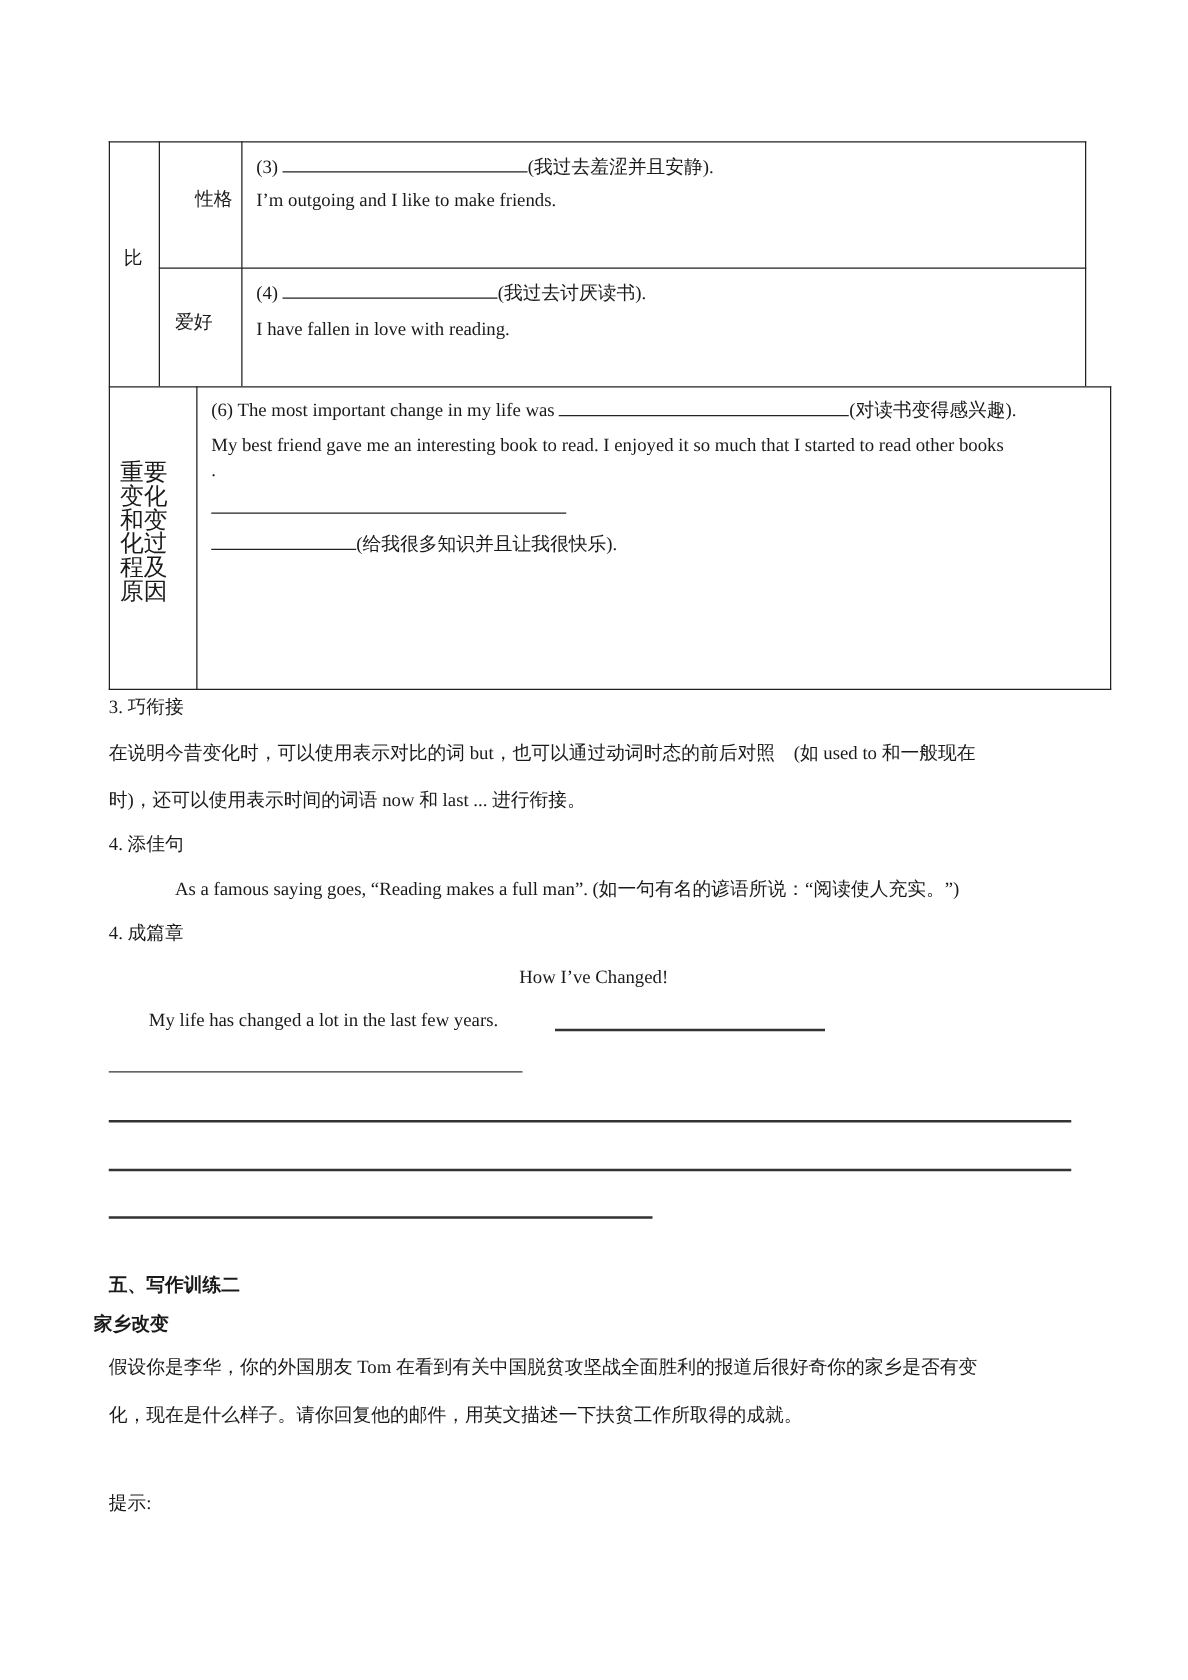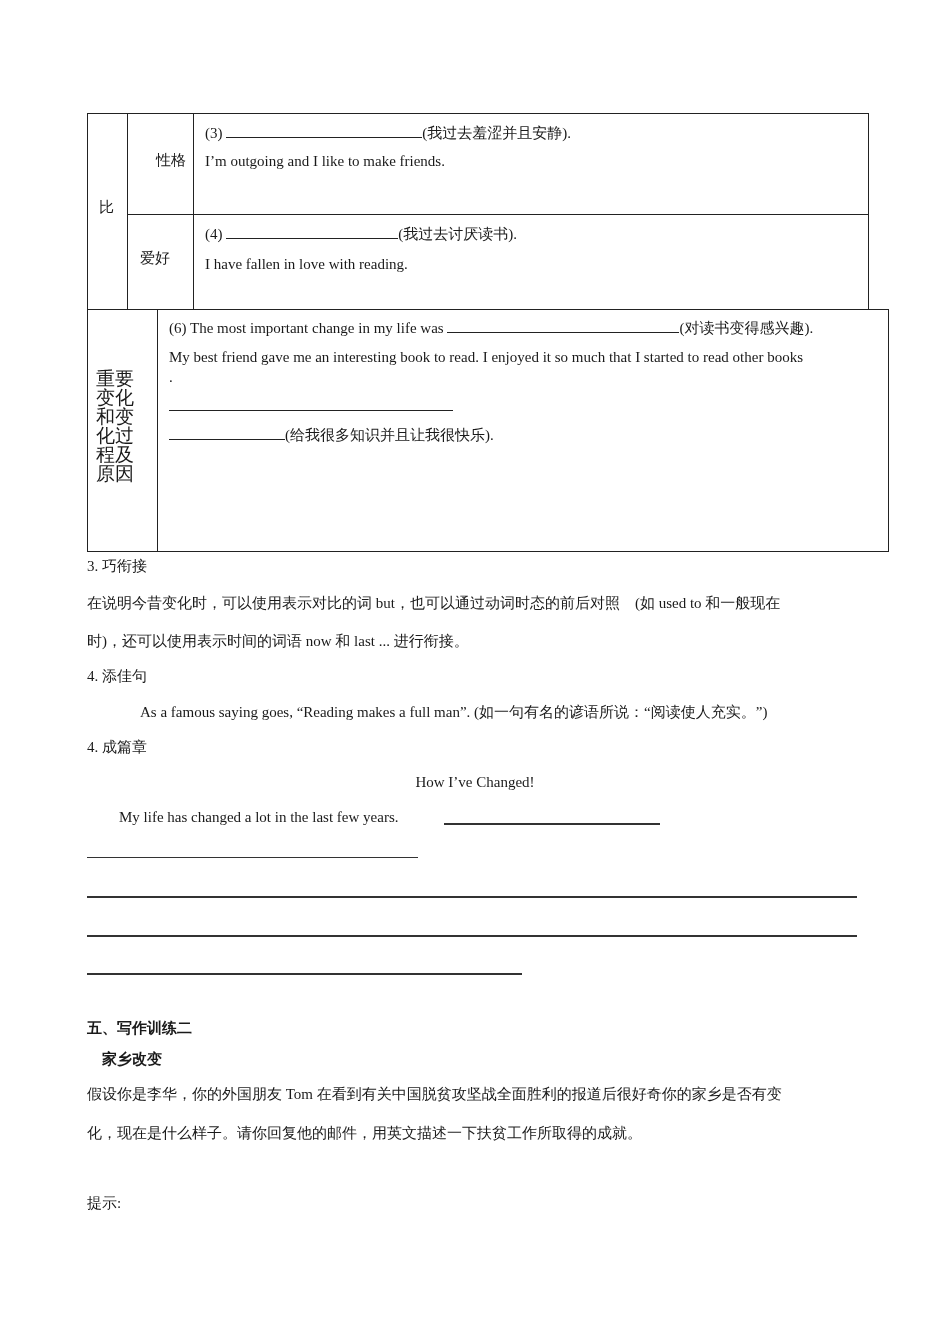--- a/index.html
+++ b/index.html
@@ -86,16 +86,16 @@
 <div class="txt" style="left:87px;top:738px;">4. 成篇章</div>
 <div class="txt center" style="left:0;width:950px;top:773px;">How I’ve Changed!</div>
 <div class="txt" style="left:119px;top:808px;">My life has changed a lot in the last few years.</div>
 <div class="abs" style="left:444px;top:823px;width:216px;height:2px;background:#333;"></div>
 <div class="rule" style="left:87px;top:857px;width:331px;height:1px;"></div>
 <div class="rule" style="left:87px;top:896px;width:770px;"></div>
 <div class="rule" style="left:87px;top:935px;width:770px;"></div>
 <div class="rule" style="left:87px;top:973px;width:435px;"></div>
 
 <div class="txt bold" style="left:87px;top:1019px;">五、写作训练二</div>
-<div class="txt bold" style="left:102px;top:1050px;">家乡改变</div>
+<div class="txt bold" style="left:75px;top:1050px;">家乡改变</div>
 <div class="txt" style="left:87px;top:1085px;">假设你是李华，你的外国朋友 Tom 在看到有关中国脱贫攻坚战全面胜利的报道后很好奇你的家乡是否有变</div>
 <div class="txt" style="left:87px;top:1124px;">化，现在是什么样子。请你回复他的邮件，用英文描述一下扶贫工作所取得的成就。</div>
 <div class="txt" style="left:87px;top:1194px;">提示:</div>
 
 </body></html>

